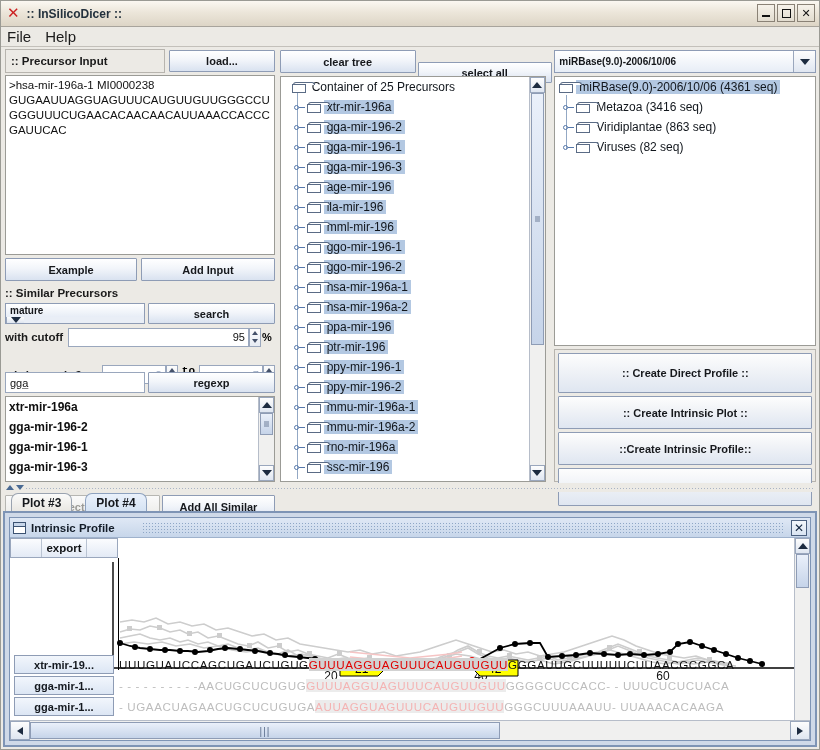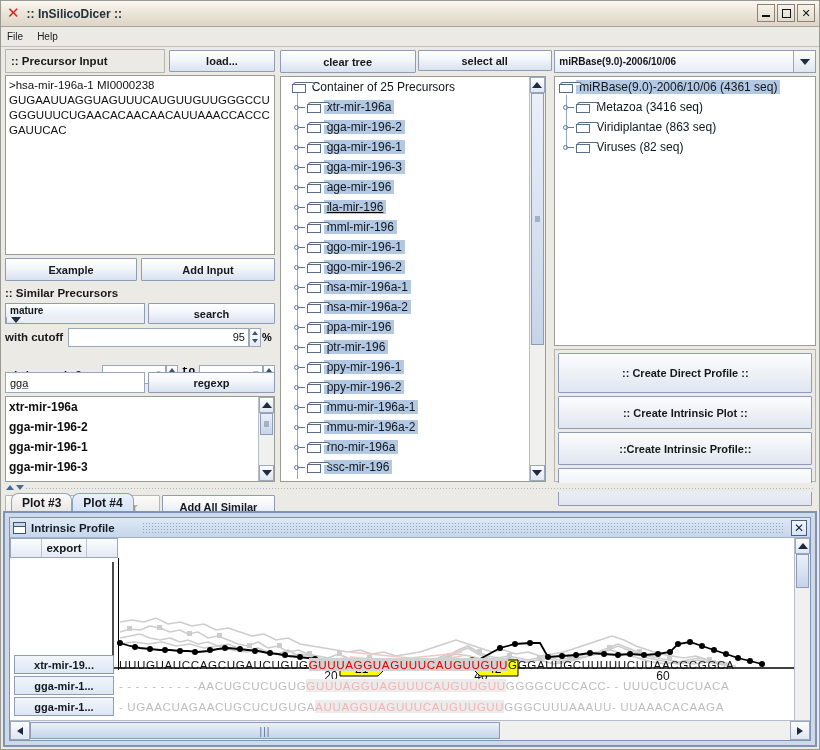--- a/index.html
+++ b/index.html
@@ -41,21 +41,21 @@
     line-height: 1;
   }
   .win-btn .glyph-min { display:block; width:8px; height:2px; background:#111; margin-top:6px; }
   .win-btn .glyph-max { display:block; width:9px; height:9px; border:1.5px solid #111; }
   
   .menubar {
     height: 20px; background: #eceae5;
     border-bottom: 1px solid #c3c0ba;
     display: flex; align-items: center; padding-left: 6px; gap: 14px;
   }
-  .menubar span { font-size: 10px; color: #1b1b1b; }
+  .menubar span { font-size: 15px; color: #1b1b1b; }
   
   .top-region {
     position: absolute; left: 2px; top: 48px; right: 2px; height: 432px;
     display: flex;
   }
   .panel-left  { width: 276px; position: relative; }
   .panel-mid   { width: 272px; position: relative; margin-left: 2px;}
   .panel-right { width: 264px; position: relative; margin-left: 4px;}
 
   
@@ -167,21 +167,21 @@
   .split-div .dots { position:absolute; left:22px; right:2px; top:4px; height:2px;
     background-image: radial-gradient(#a9b3c4 0.5px, transparent 0.6px);
     background-size: 3px 3px; }
   .mini-tri-u { width:0;height:0;border-left:4px solid transparent;border-right:4px solid transparent;border-bottom:5px solid #4a6a93; z-index:1;}
   .mini-tri-d { width:0;height:0;border-left:4px solid transparent;border-right:4px solid transparent;border-top:5px solid #4a6a93; z-index:1;}
 
   
   .bottom {
     position:absolute; left:2px; right:2px; top:491px; bottom:2px;
   }
-  .tabstrip { display:flex; align-items:flex-end; height:20px; padding-left:8px; gap:0;}
+  .tabstrip { display:flex; align-items:flex-end; height:20px; padding-left:8px; gap:13px;}
   .tab {
     height:19px; padding:0 10px; display:flex; align-items:center;
     font-size:12px; font-weight:bold; color:#15181d;
     border:1px solid #9aa3b0; border-bottom:none;
     border-radius:7px 7px 0 0;
     background:linear-gradient(to bottom,#fbfbfa,#e8e6e1);
   }
   .tab.active { background:linear-gradient(to bottom,#eaf1fb,#d4e2f3); border-color:#8ea2bf;}
   .tabbody {
     position:absolute; left:0; right:0; top:19px; bottom:0;
@@ -375,21 +375,21 @@
             </div>
         </div>
       </div>
 
       <div class="btn disabled" style="position:absolute;left:2px;top:446px;width:155px;height:24px;">Add Selected Similar</div>
       <div class="btn" style="position:absolute;left:159px;top:446px;width:113px;height:24px;">Add All Similar</div>
     </div>
 
     <div class="panel-mid">
       <div class="btn" style="position:absolute;left:0;top:1px;width:136px;height:23px;">clear tree</div>
-      <div class="btn" style="position:absolute;left:138px;top:1px;width:134px;height:21px;">select all</div>
+      <div class="btn" style="position:absolute;left:138px;top:13px;width:134px;height:21px;">select all</div>
 
       <div class="tree" style="position:absolute;left:0;top:27px;width:266px;height:406px;border:1px solid #9b9b96;">
         <div style="position:absolute;left:7px;top:0;right:16px;top:0;overflow:hidden;height:100%;">
           <div class="tree-vline" style="top:14px;bottom:2px;"></div>
           <div class="tree-row">
             <span class="folder">
                 <span class="tab"></span>
                 <span class="body"></span>
               </span>
             <span class="lbl">Container of 25 Precursors</span>
@@ -442,21 +442,21 @@
             <span class="knob">
                 <span class="c"></span>
                 <span class="l"></span>
               </span>
             <span class="folder">
                 <span class="tab"></span>
                 <span class="body"></span>
               </span>
             <span class="lbl">age-mir-196</span>
           </div>
-          <div class="tree-row sel" style="padding-left:6px;text-decoration:underline;">
+          <div class="tree-row sel" style="padding-left:6px;">
             <span class="knob">
                 <span class="c"></span>
                 <span class="l"></span>
               </span>
             <span class="folder">
                 <span class="tab"></span>
                 <span class="body"></span>
               </span>
             <span class="lbl">lla-mir-196</span>
           </div>

